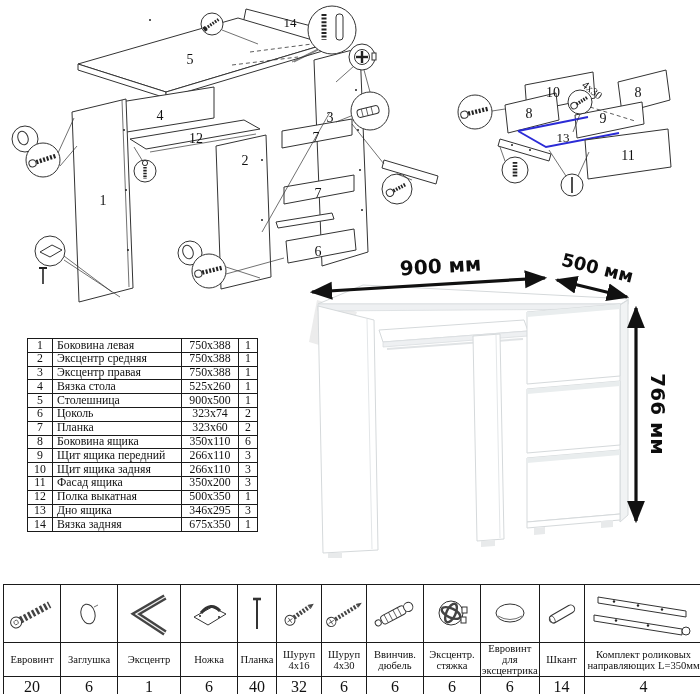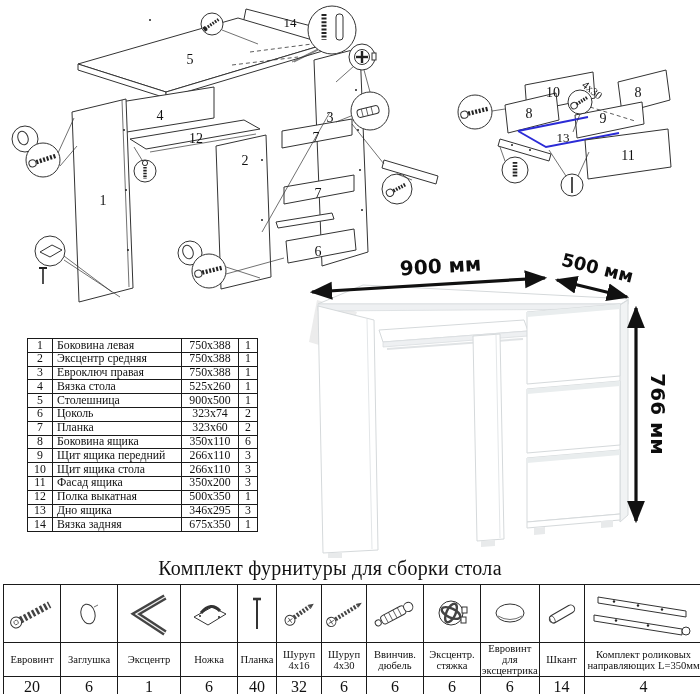--- a/index.html
+++ b/index.html
@@ -272,21 +272,21 @@
 
         <tr>
           <td class="c-num">2</td>
           <td class="c-name">Эксцентр средняя</td>
           <td class="c-size">750x388</td>
           <td class="c-qty">1</td>
         </tr>
 
         <tr>
           <td class="c-num">3</td>
-          <td class="c-name">Евроключ правая</td>
+          <td class="c-name">Эксцентр правая</td>
           <td class="c-size">750x388</td>
           <td class="c-qty">1</td>
         </tr>
 
         <tr>
           <td class="c-num">4</td>
           <td class="c-name">Вязка стола</td>
           <td class="c-size">525x260</td>
           <td class="c-qty">1</td>
         </tr>
@@ -321,21 +321,21 @@
 
         <tr>
           <td class="c-num">9</td>
           <td class="c-name">Щит ящика передний</td>
           <td class="c-size">266x110</td>
           <td class="c-qty">3</td>
         </tr>
 
         <tr>
           <td class="c-num">10</td>
-          <td class="c-name">Щит ящика стола</td>
+          <td class="c-name">Щит ящика задняя</td>
           <td class="c-size">266x110</td>
           <td class="c-qty">3</td>
         </tr>
 
         <tr>
           <td class="c-num">11</td>
           <td class="c-name">Фасад ящика</td>
           <td class="c-size">350x200</td>
           <td class="c-qty">3</td>
         </tr>
@@ -356,21 +356,20 @@
 
         <tr>
           <td class="c-num">14</td>
           <td class="c-name">Вязка задняя</td>
           <td class="c-size">675x350</td>
           <td class="c-qty">1</td>
         </tr>
       </tbody>
   </table>
 
-  <div id="kit-title">Комплект фурнитуры для сборки стола</div>
 
   <table id="kit-table">
     <colgroup>
       <col style="width:57px">
         <col style="width:50px">
         <col style="width:63px">
         <col style="width:57px">
       <col style="width:37px">
         <col style="width:43px">
         <col style="width:42px">

